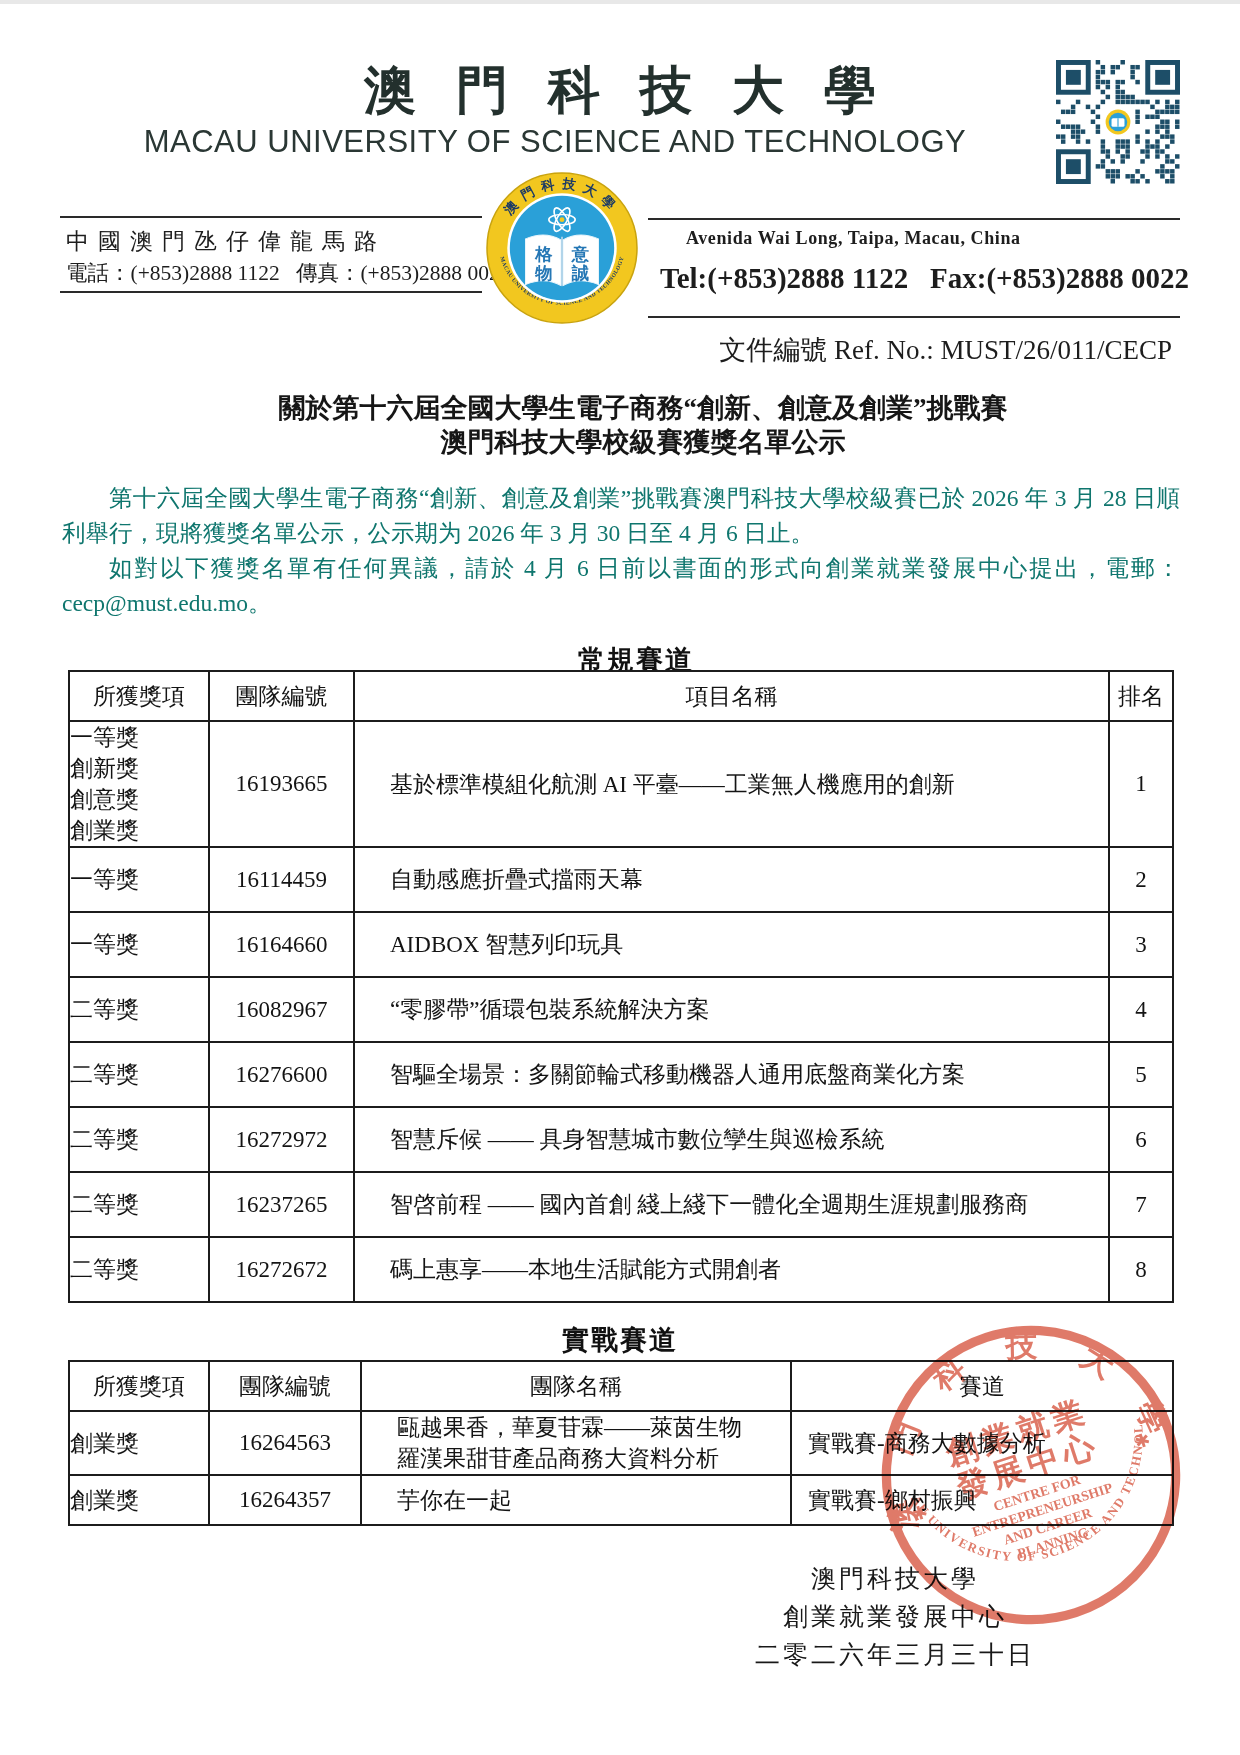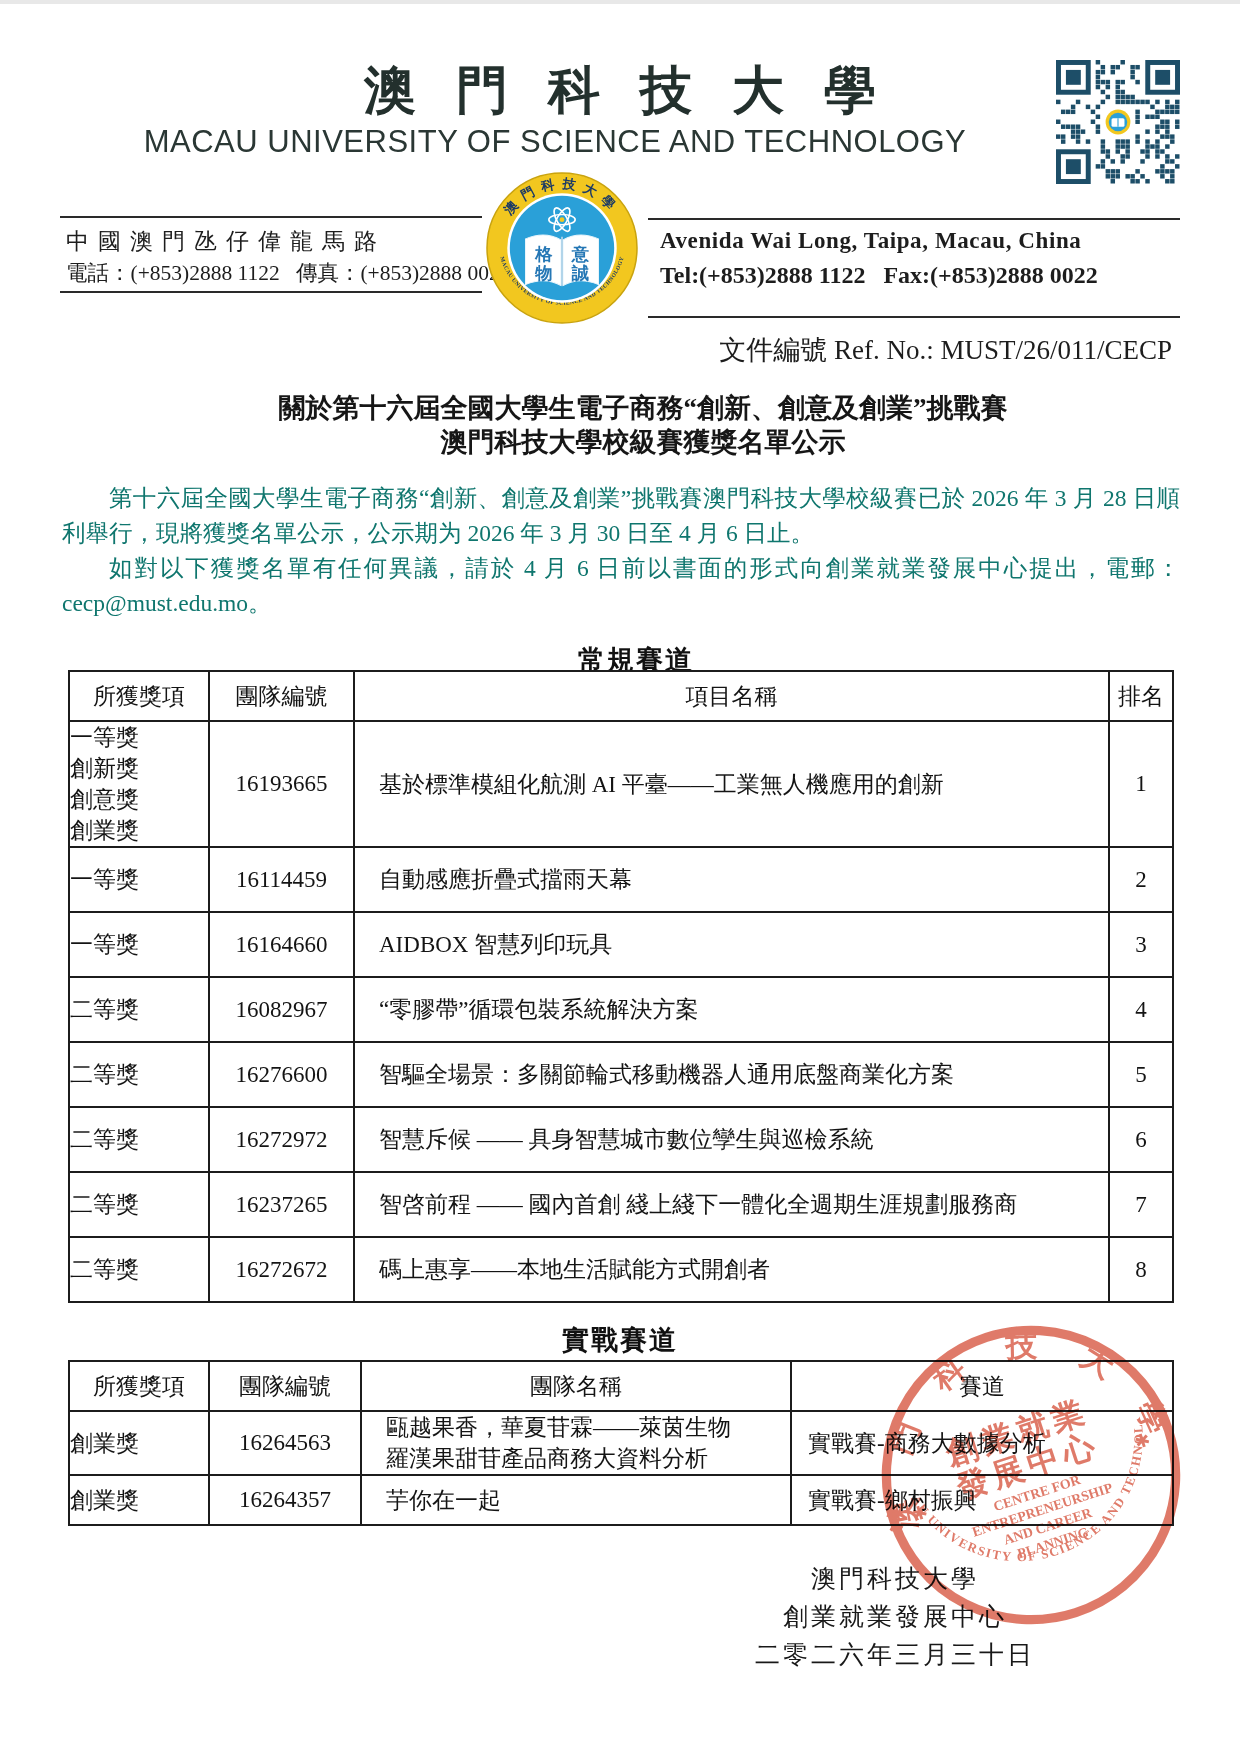--- a/index.html
+++ b/index.html
@@ -23,22 +23,22 @@
   }
   .qr-wrap { position:absolute; top:56px; left:1056px; width:124px; height:124px; }
   
   .rule { position:absolute; height:2px; background:#2a2a2a; }
   .rule-l-top { top:212px; left:60px; width:422px; }
   .rule-l-bot { top:287px; left:60px; width:422px; }
   .rule-r-top { top:214px; left:648px; width:532px; }
   .rule-r-bot { top:312px; left:648px; width:532px; }
   .addr-zh-1 { position:absolute; top:222px; left:66px; font-size:23px; letter-spacing:9px; }
   .addr-zh-2 { position:absolute; top:254px; left:66px; font-size:21.5px; white-space:pre-wrap; }
-  .addr-en-1 { position:absolute; top:224px; left:660px; font-size:23px; font-weight:600; letter-spacing:0.6px; }
-  .addr-en-2 { position:absolute; top:258px; left:660px; font-size:24px; font-weight:600; white-space:pre-wrap; }
+  .addr-en-1 { position:absolute; top:224px; left:686px; font-size:18px; font-weight:600; letter-spacing:0.6px; }
+  .addr-en-2 { position:absolute; top:258px; left:660px; font-size:29px; font-weight:600; white-space:pre-wrap; }
   .ref-no { position:absolute; top:328px; left:640px; width:532px; text-align:right; font-size:27px; }
   .logo-wrap { position:absolute; top:168px; left:486px; width:152px; height:152px; }
   
   .doc-title { position:absolute; left:12px; width:100%; text-align:center; font-weight:700; font-size:27px; color:#161616;padding-left:22px; }
   .doc-title-1 { top:386px; }
   .doc-title-2 { top:420px; }
   .body-text {
     position:absolute; top:477px; left:62px; width:1118px;
     font-size:23.5px; line-height:35px; text-align:justify; color:#0f766e;
   }
@@ -50,21 +50,21 @@
   table.award { position:absolute; left:68px; border-collapse:collapse; table-layout:fixed; width:1104px; background:#fff; }
   .t-regular { top:666px; }
   .t-practical { top:1356px; }
   table.award td, table.award th {
     border:2.2px solid #1c1c1c; font-size:23px; font-weight:400;
     vertical-align:middle; color:#141414; overflow:hidden;
   }
   table.award th { height:50px; text-align:center; }
   td.c-award { text-align:left; white-space:pre-line; line-height:31px; }
   td.c-team  { text-align:center; }
-  td.c-proj  { text-align:left; padding-left:24px; padding-right:8px; white-space:pre-line; line-height:31px; }
+  td.c-proj  { text-align:left; padding-left:35px; padding-right:8px; white-space:pre-line; line-height:31px; }
   td.c-rank  { text-align:center; }
   td.c-track { text-align:left; padding-left:16px; }
   .t-regular tr.r-tall td { height:126px; }
   .t-regular tr.r-std  td { height:65px; }
   .t-practical tr.r-1 td { height:64px; }
   .t-practical tr.r-2 td { height:50px; }
   
   .footer-block {
     position:absolute; top:1556px; left:635px; width:520px;
     text-align:center; font-size:25px; line-height:38px; letter-spacing:3px; color:#181818;

